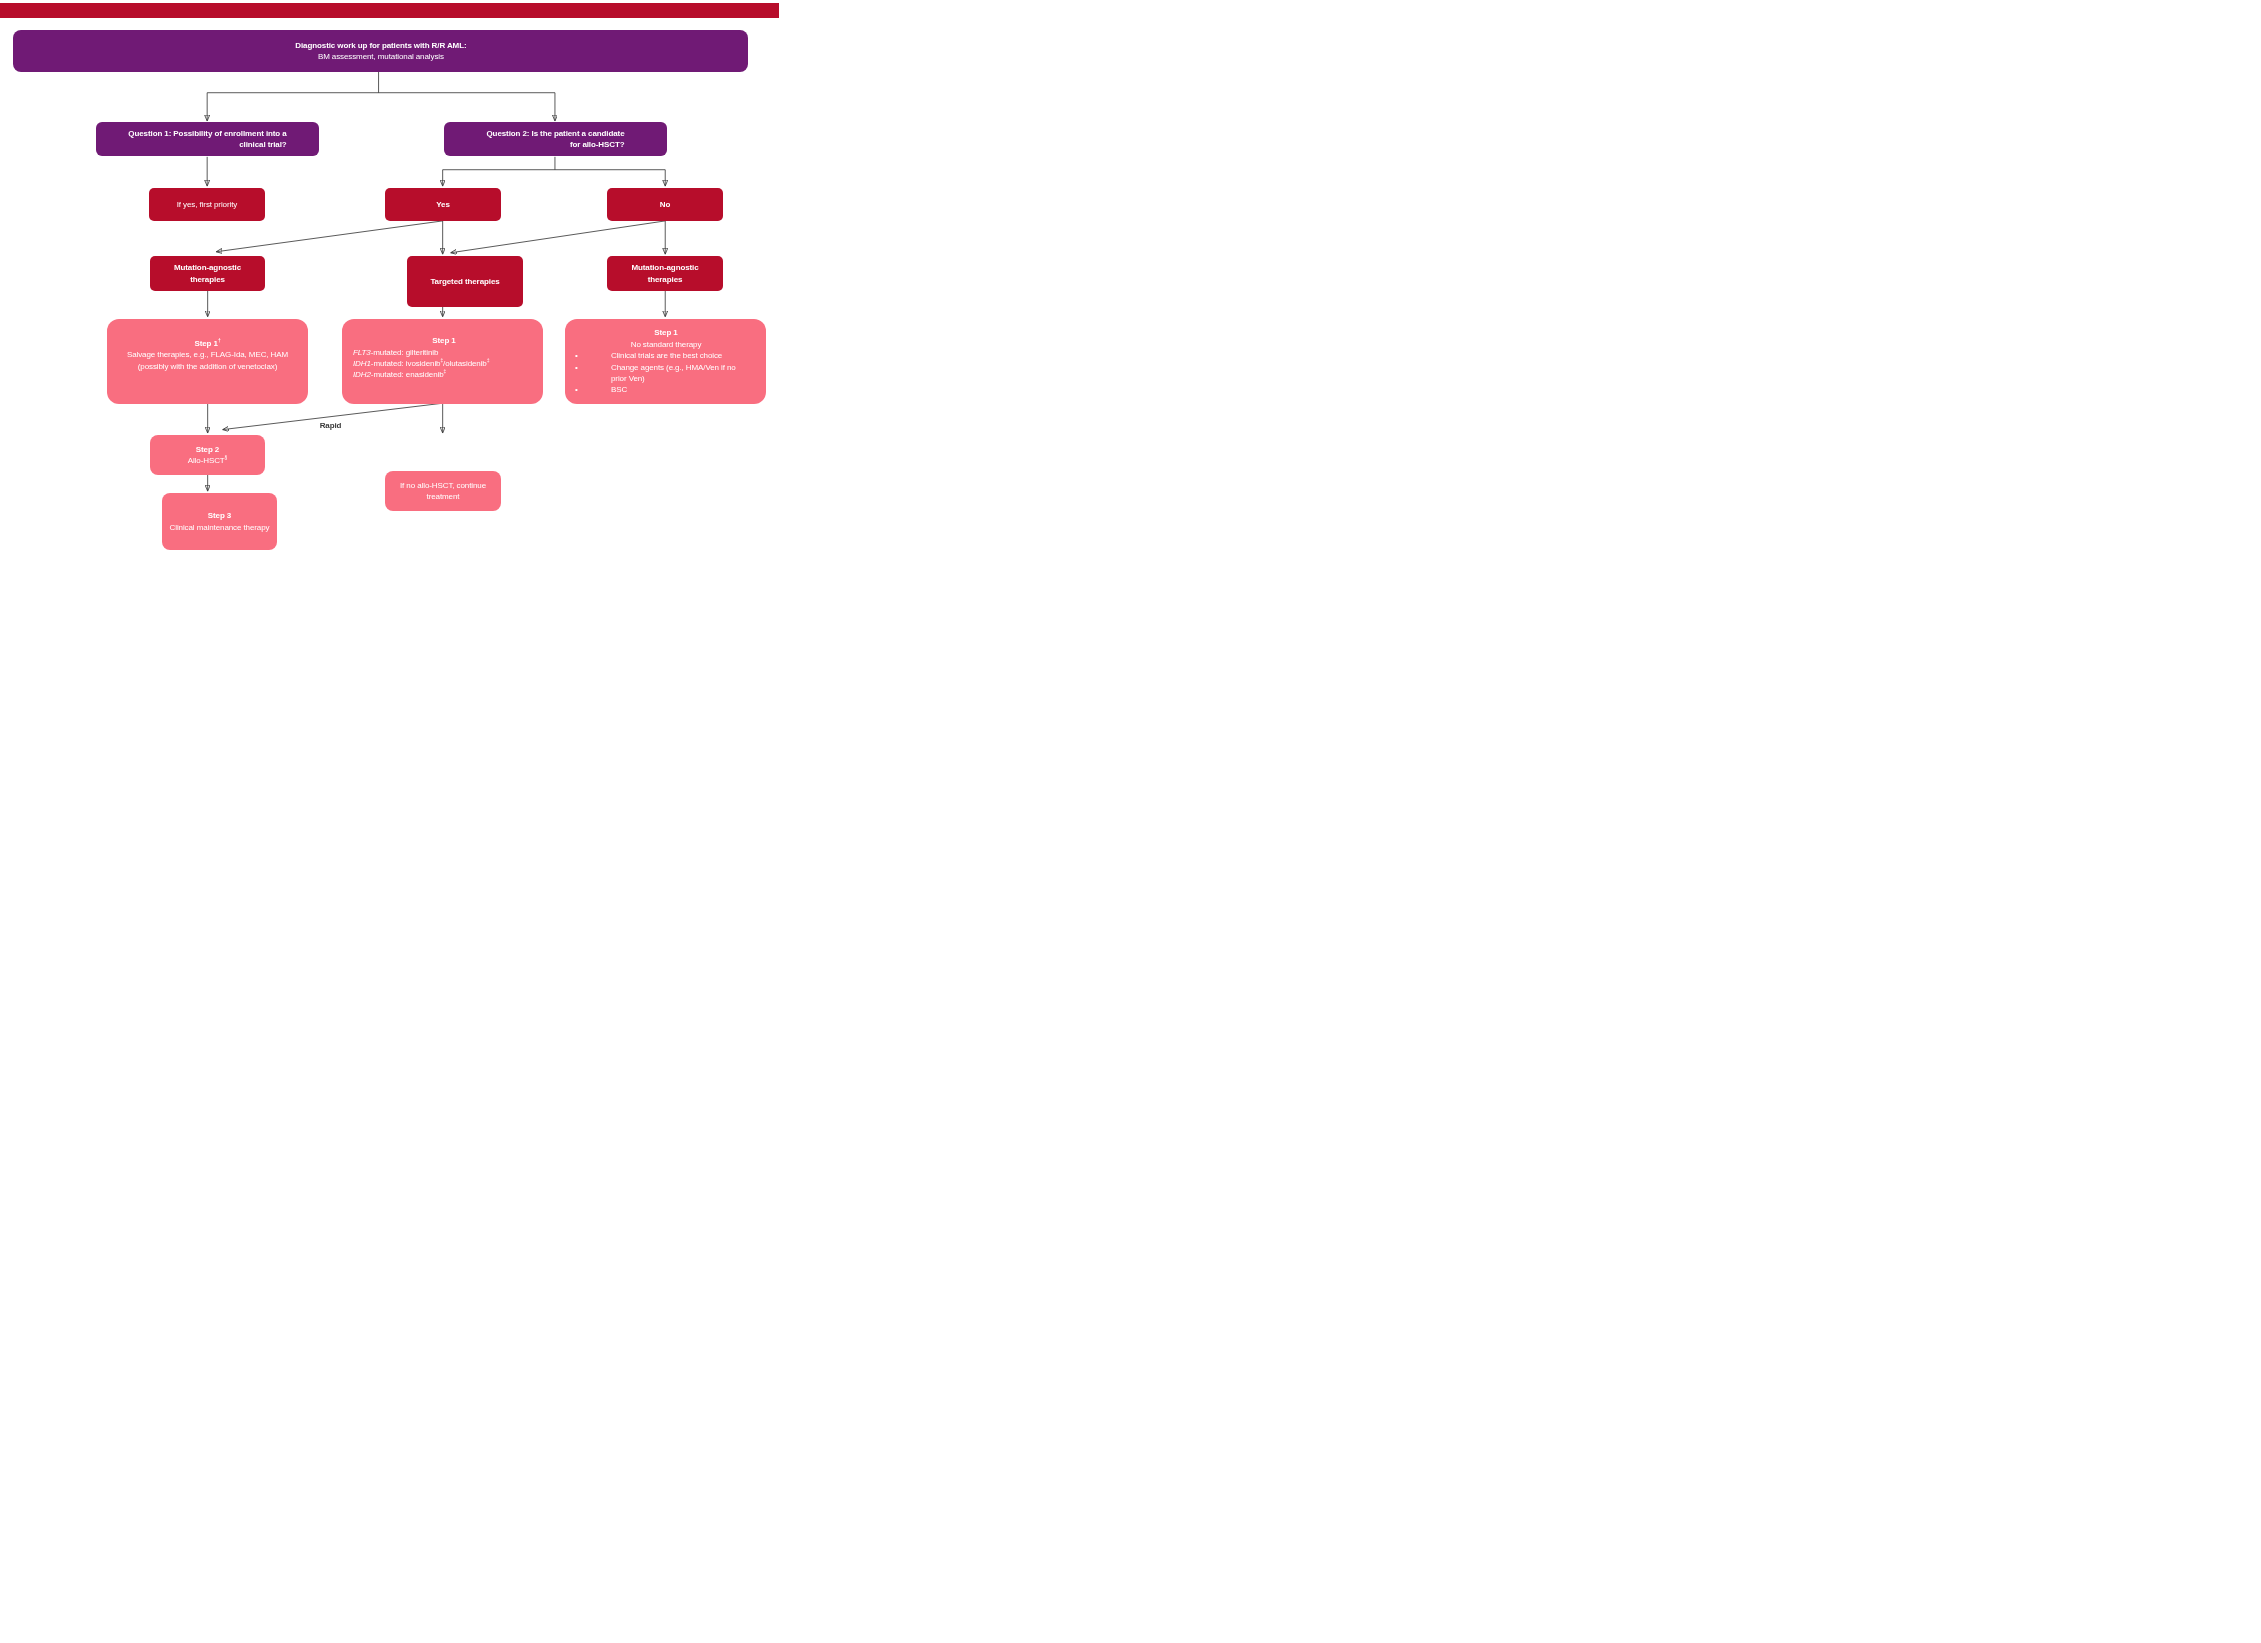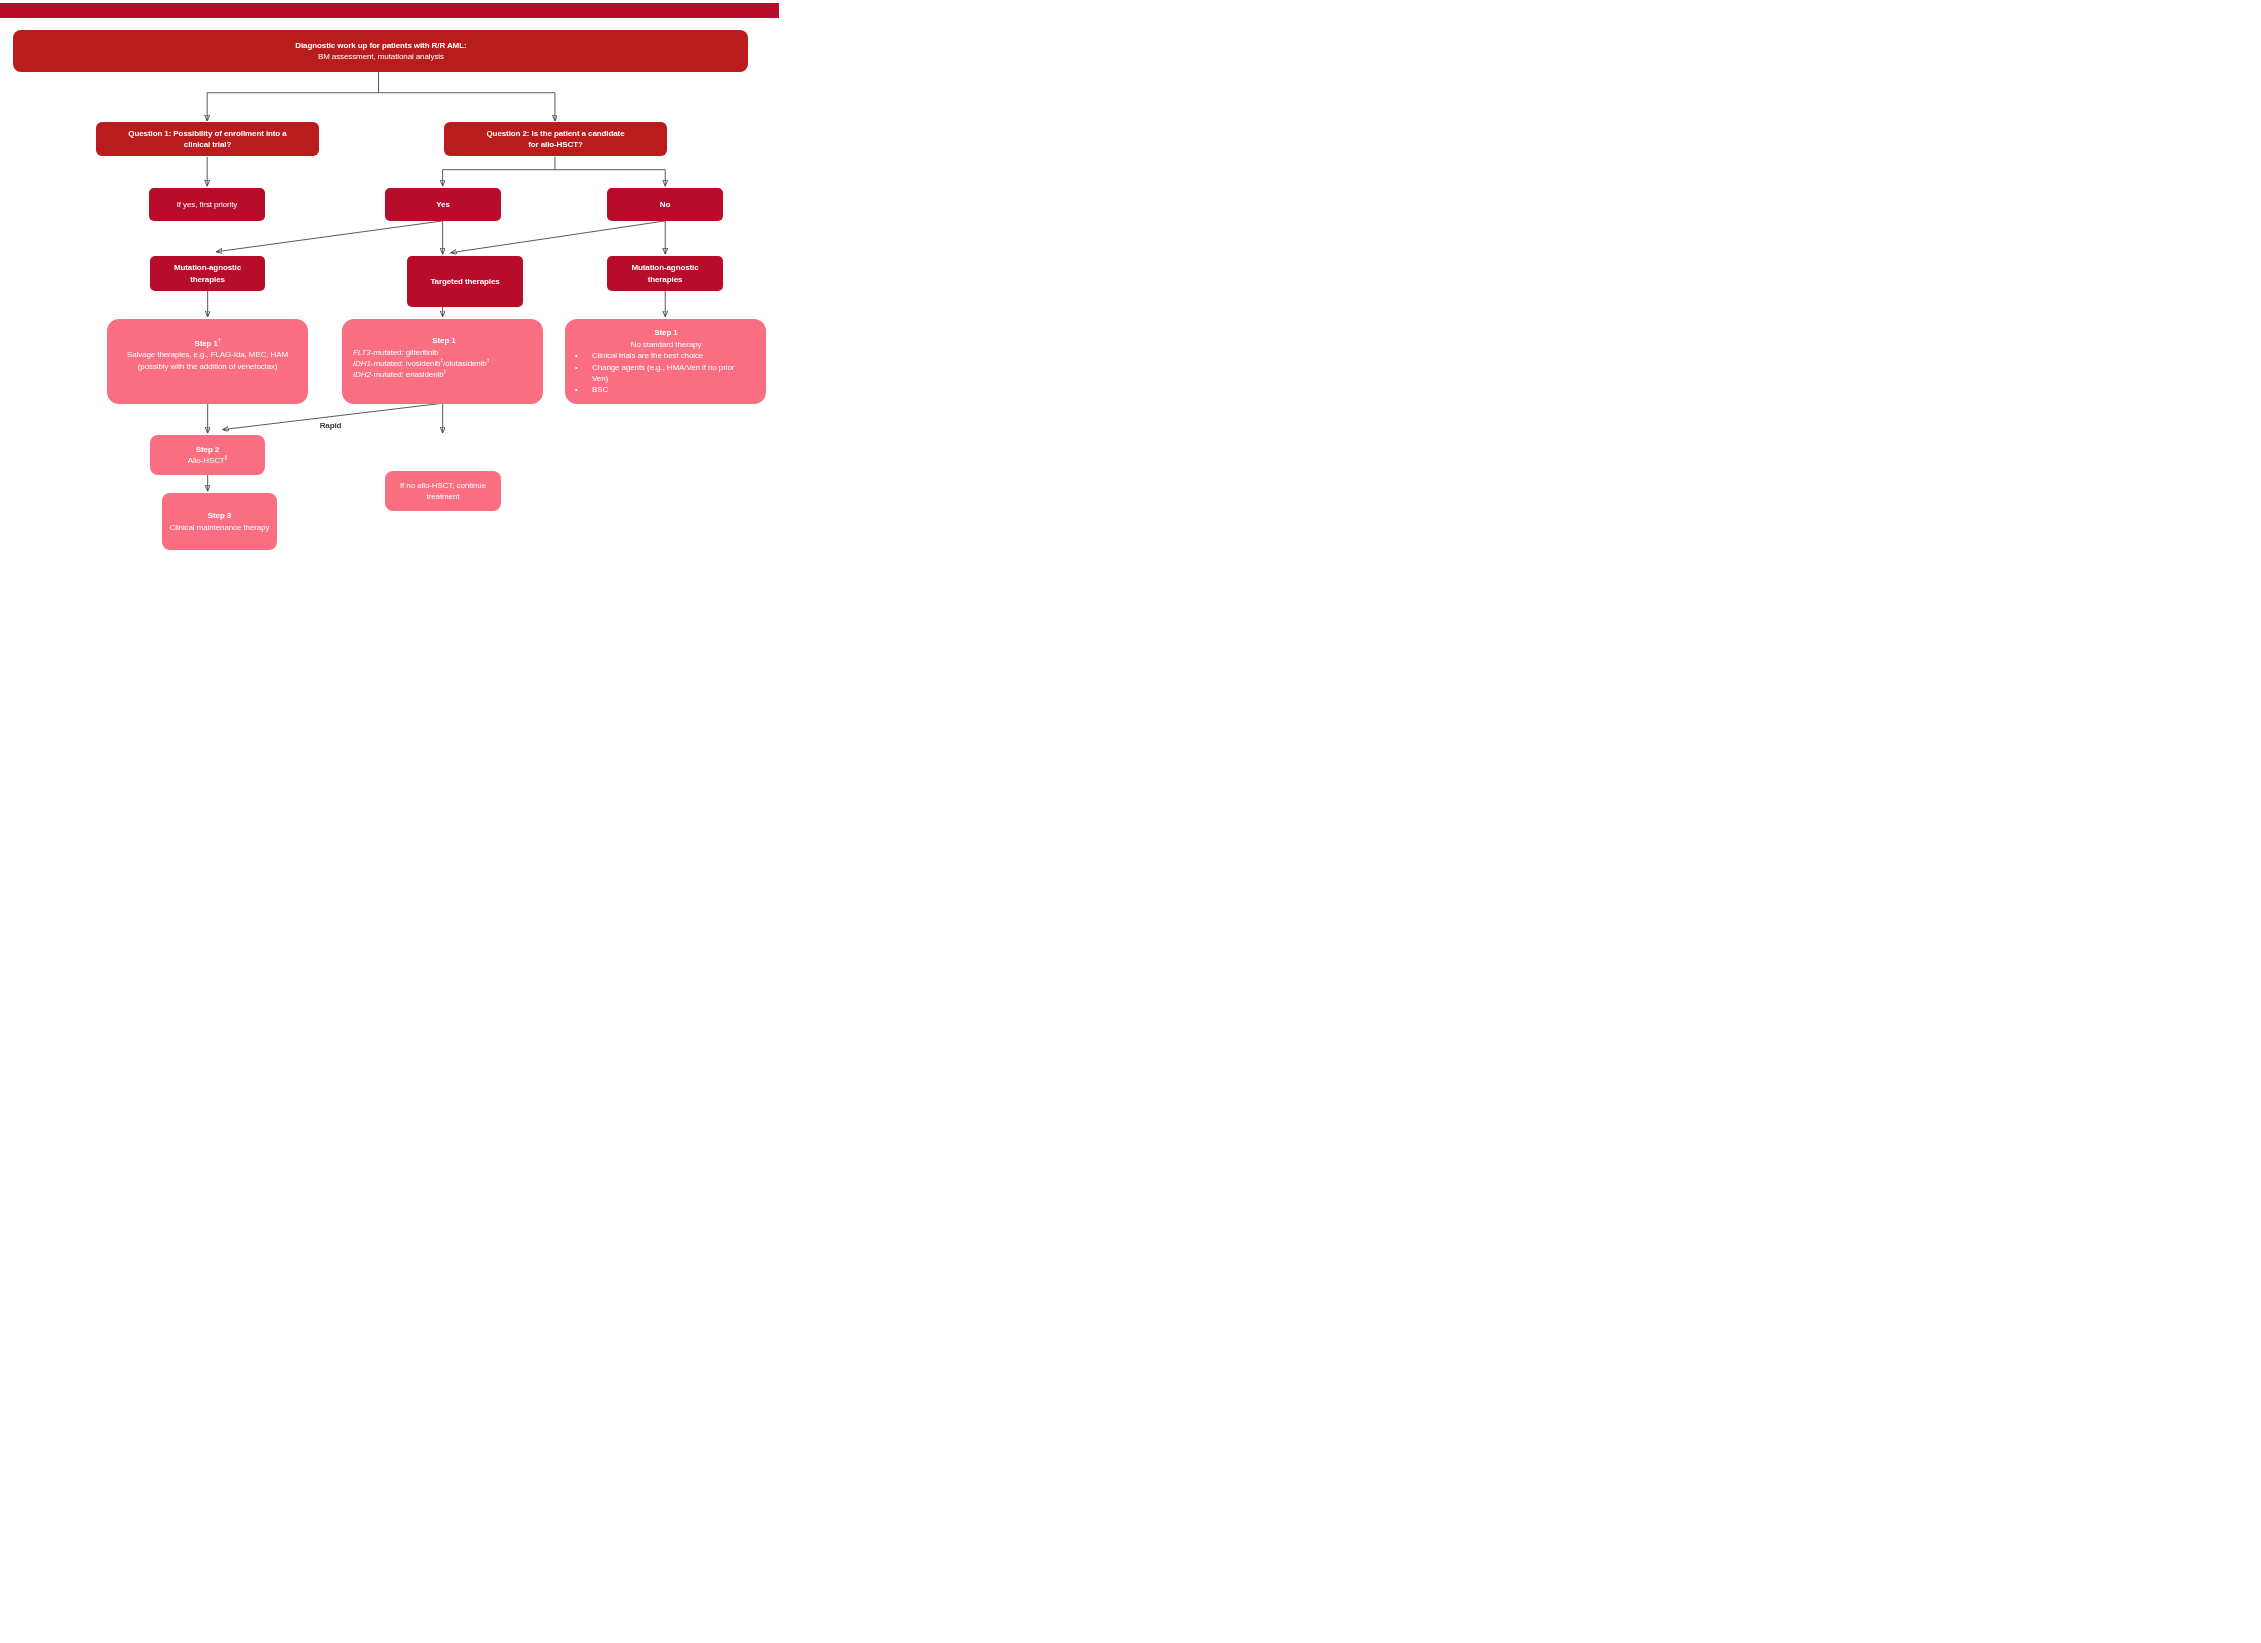--- a/index.html
+++ b/index.html
@@ -5,21 +5,21 @@
   html,body{margin:0;padding:0;background:#ffffff;}
   #page{
     position:relative;width:779px;height:567px;background:#ffffff;overflow:hidden;
     font-family:"Liberation Sans","DejaVu Sans",sans-serif;color:#ffffff;
     letter-spacing:-0.1px;
   }
   .abs{position:absolute;box-sizing:border-box;}
   #top-banner{left:0;top:3px;width:779px;height:15px;background:#B70D2B;}
   .box{display:flex;flex-direction:column;align-items:center;justify-content:center;
        text-align:center;line-height:11.4px;font-size:8px;}
-  .dark{background:#b91c1c;border-radius:6px;}
+  .dark{background:#701a75;border-radius:6px;text-align:right;}
   .crimson{background:#B70D2B;border-radius:5px;}
   .pink{background:#F96E80;border-radius:12px;}
   .bold{font-weight:bold;letter-spacing:-0.1px;}
   sup{font-size:62%;line-height:0;}
   i{font-style:italic;}
   #header-box{left:13.4px;top:30px;width:735px;height:42px;border-radius:8px;}
   #q1-box{left:96px;top:122px;width:223px;height:34px;}
   #q2-box{left:444px;top:122px;width:223px;height:34px;}
   #ifyes-box{left:149px;top:188px;width:116px;height:33px;}
   #yes-box{left:385px;top:188px;width:116px;height:33px;}
@@ -27,21 +27,21 @@
   #mut-left-box{left:150px;top:256px;width:115px;height:35px;}
   #targeted-box{left:407px;top:256px;width:116px;height:51px;}
   #mut-right-box{left:607px;top:256px;width:116px;height:35px;}
   #step1-left-box{left:107px;top:319px;width:201px;height:85px;padding:0 7px 13px 7px;}
   #step1-center-box{left:342px;top:319px;width:201px;height:85px;padding:0 8px 7px 11px;align-items:stretch;text-align:left;}
   #step1-center-box .title-line{text-align:center;}
   #step1-right-box{left:565px;top:319px;width:201px;height:85px;padding:1px 7px 1px 8px;align-items:stretch;text-align:left;}
   #step1-right-box .title-line,#step1-right-box .sub-line{text-align:center;}
   .bullet-row{display:flex;line-height:11.4px;}
   .bullet-dot{width:17px;flex:0 0 17px;text-align:left;padding-left:2px;}
-  .bullet-text{flex:1;padding-right:20px;}
+  .bullet-text{flex:1;padding-right:20px;margin-left:19px;}
   #rapid-label{left:298px;top:421px;width:65px;text-align:center;font-size:8px;
                font-weight:bold;color:#3A3A3A;letter-spacing:-0.1px;}
   #step2-box{left:150px;top:435px;width:115px;height:40px;border-radius:8px;}
   #continue-box{left:385px;top:435px;width:116px;height:40px;border-radius:8px;padding:0 5px;margin-top:36px;}
   #step3-box{left:162px;top:493px;width:115px;height:57px;border-radius:8px;padding:0 6px;}
   #flow-canvas{left:0;top:0;width:779px;height:567px;pointer-events:none;}
   #flow-canvas path{fill:none;stroke:#2F2F2F;stroke-width:1.6px;}
 </style>
 </head>
 <body>

